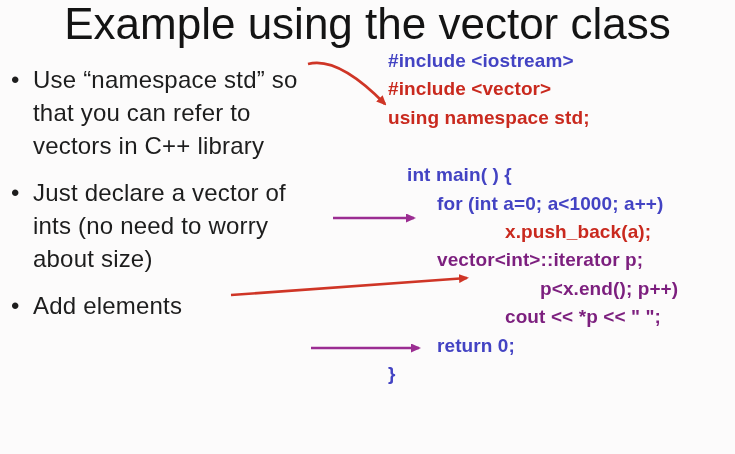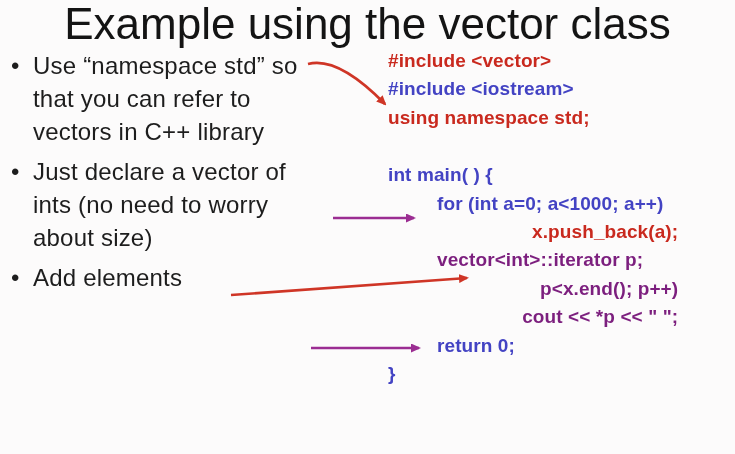--- a/index.html
+++ b/index.html
@@ -18,39 +18,39 @@
     white-space:nowrap;
   }
   .bullets{
     position:absolute;left:10px;top:49px;width:372px;
     margin:0;padding:0;list-style:none;
   }
   .bullets li{
     position:relative;
     padding-left:23px;
     font-size:24px;line-height:33px;
-    margin:0 0 7px 0;
+    margin:14px 0 7px 0;
     white-space:pre-line;
     letter-spacing:0.2px;
   }
   .bullets li::before{
     content:"\2022";
     position:absolute;left:1px;top:0;
     font-size:24px;line-height:33px;
   }
   .code{
     position:absolute;left:388px;top:47px;
     font-size:19px;font-weight:bold;line-height:28.4px;
     letter-spacing:0.1px;
   }
   .code .line{white-space:pre;}
   .i1{margin-left:49px;}
-  .i2{margin-left:117px;text-align:right;}
+  .i2{margin-left:117px;}
   .i3{margin-left:152px;}
-  .gap{margin-top:29px;}
+  .gap{margin-top:29px;margin-left:19px;}
   .c-blue{color:var(--code-blue,#4343c3);}
   .c-red{color:var(--code-red,#c9291e);}
   .c-purple{color:var(--code-purple,#7c1f7e);}
   .arrows{
     position:absolute;left:0;top:0;width:735px;height:454px;
     pointer-events:none;
   }
   .s-red{stroke:var(--arrow-red,#cf3526);stroke-width:2.6;fill:none;}
   .s-pur{stroke:var(--arrow-purple,#9b2d92);stroke-width:2.6;fill:none;}
   .f-red{fill:var(--arrow-red,#cf3526);}
@@ -65,22 +65,22 @@
   <li>Use “namespace std” so
 that you can refer to
 vectors in C++ library</li>
   <li>Just declare a vector of
 ints (no need to worry
 about size)</li>
   <li>Add elements</li>
 </ul>
 
 <div class="code">
+  <div class="line i0 c-blue">#include &lt;iostream&gt;</div>
   <div class="line i0 c-red">#include &lt;vector&gt;</div>
-  <div class="line i0 c-blue">#include &lt;iostream&gt;</div>
   <div class="line i0 c-red">using namespace std;</div>
   <div class="line i0 gap c-blue">int main( ) {</div>
   <div class="line i1 c-blue">for (int a=0; a&lt;1000; a++)</div>
   <div class="line i2 c-red">x.push_back(a);</div>
   <div class="line i1 c-purple">vector&lt;int&gt;::iterator p;</div>
   <div class="line i3 c-purple">p&lt;x.end(); p++)</div>
   <div class="line i2 c-purple">cout &lt;&lt; *p &lt;&lt; " ";</div>
   <div class="line i1 c-blue">return 0;</div>
   <div class="line i0 c-blue">}</div>
 </div>

